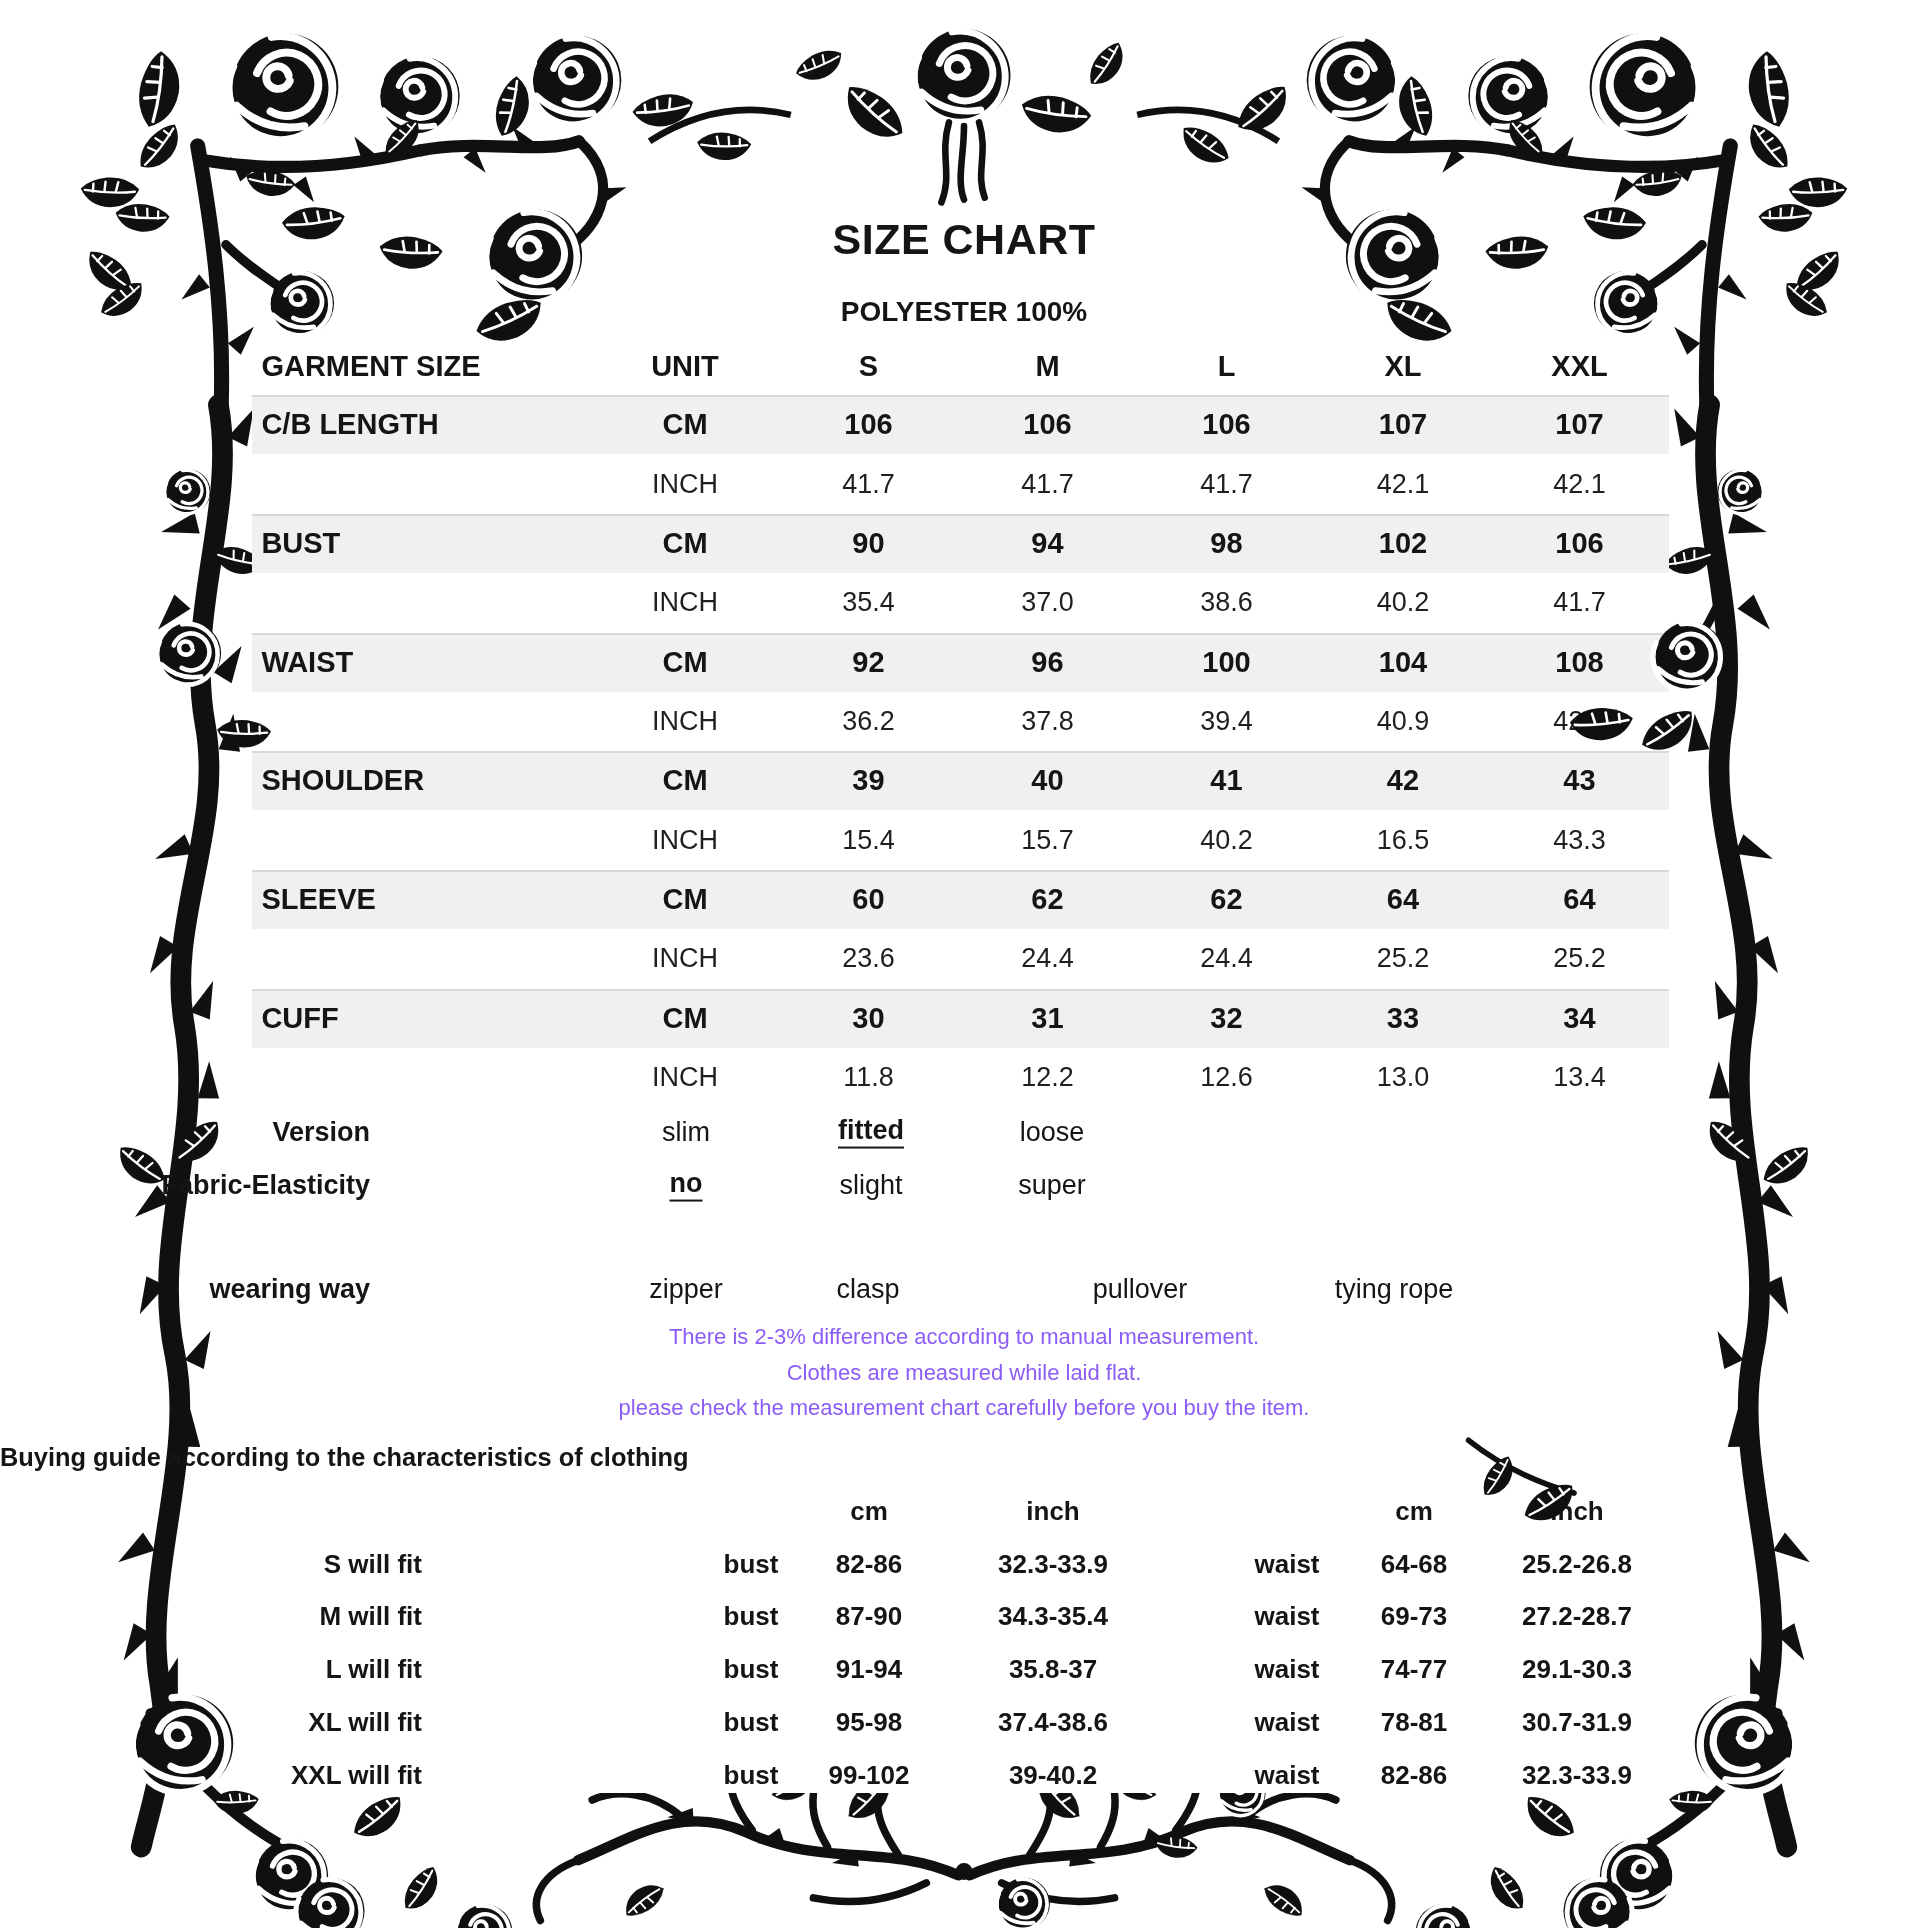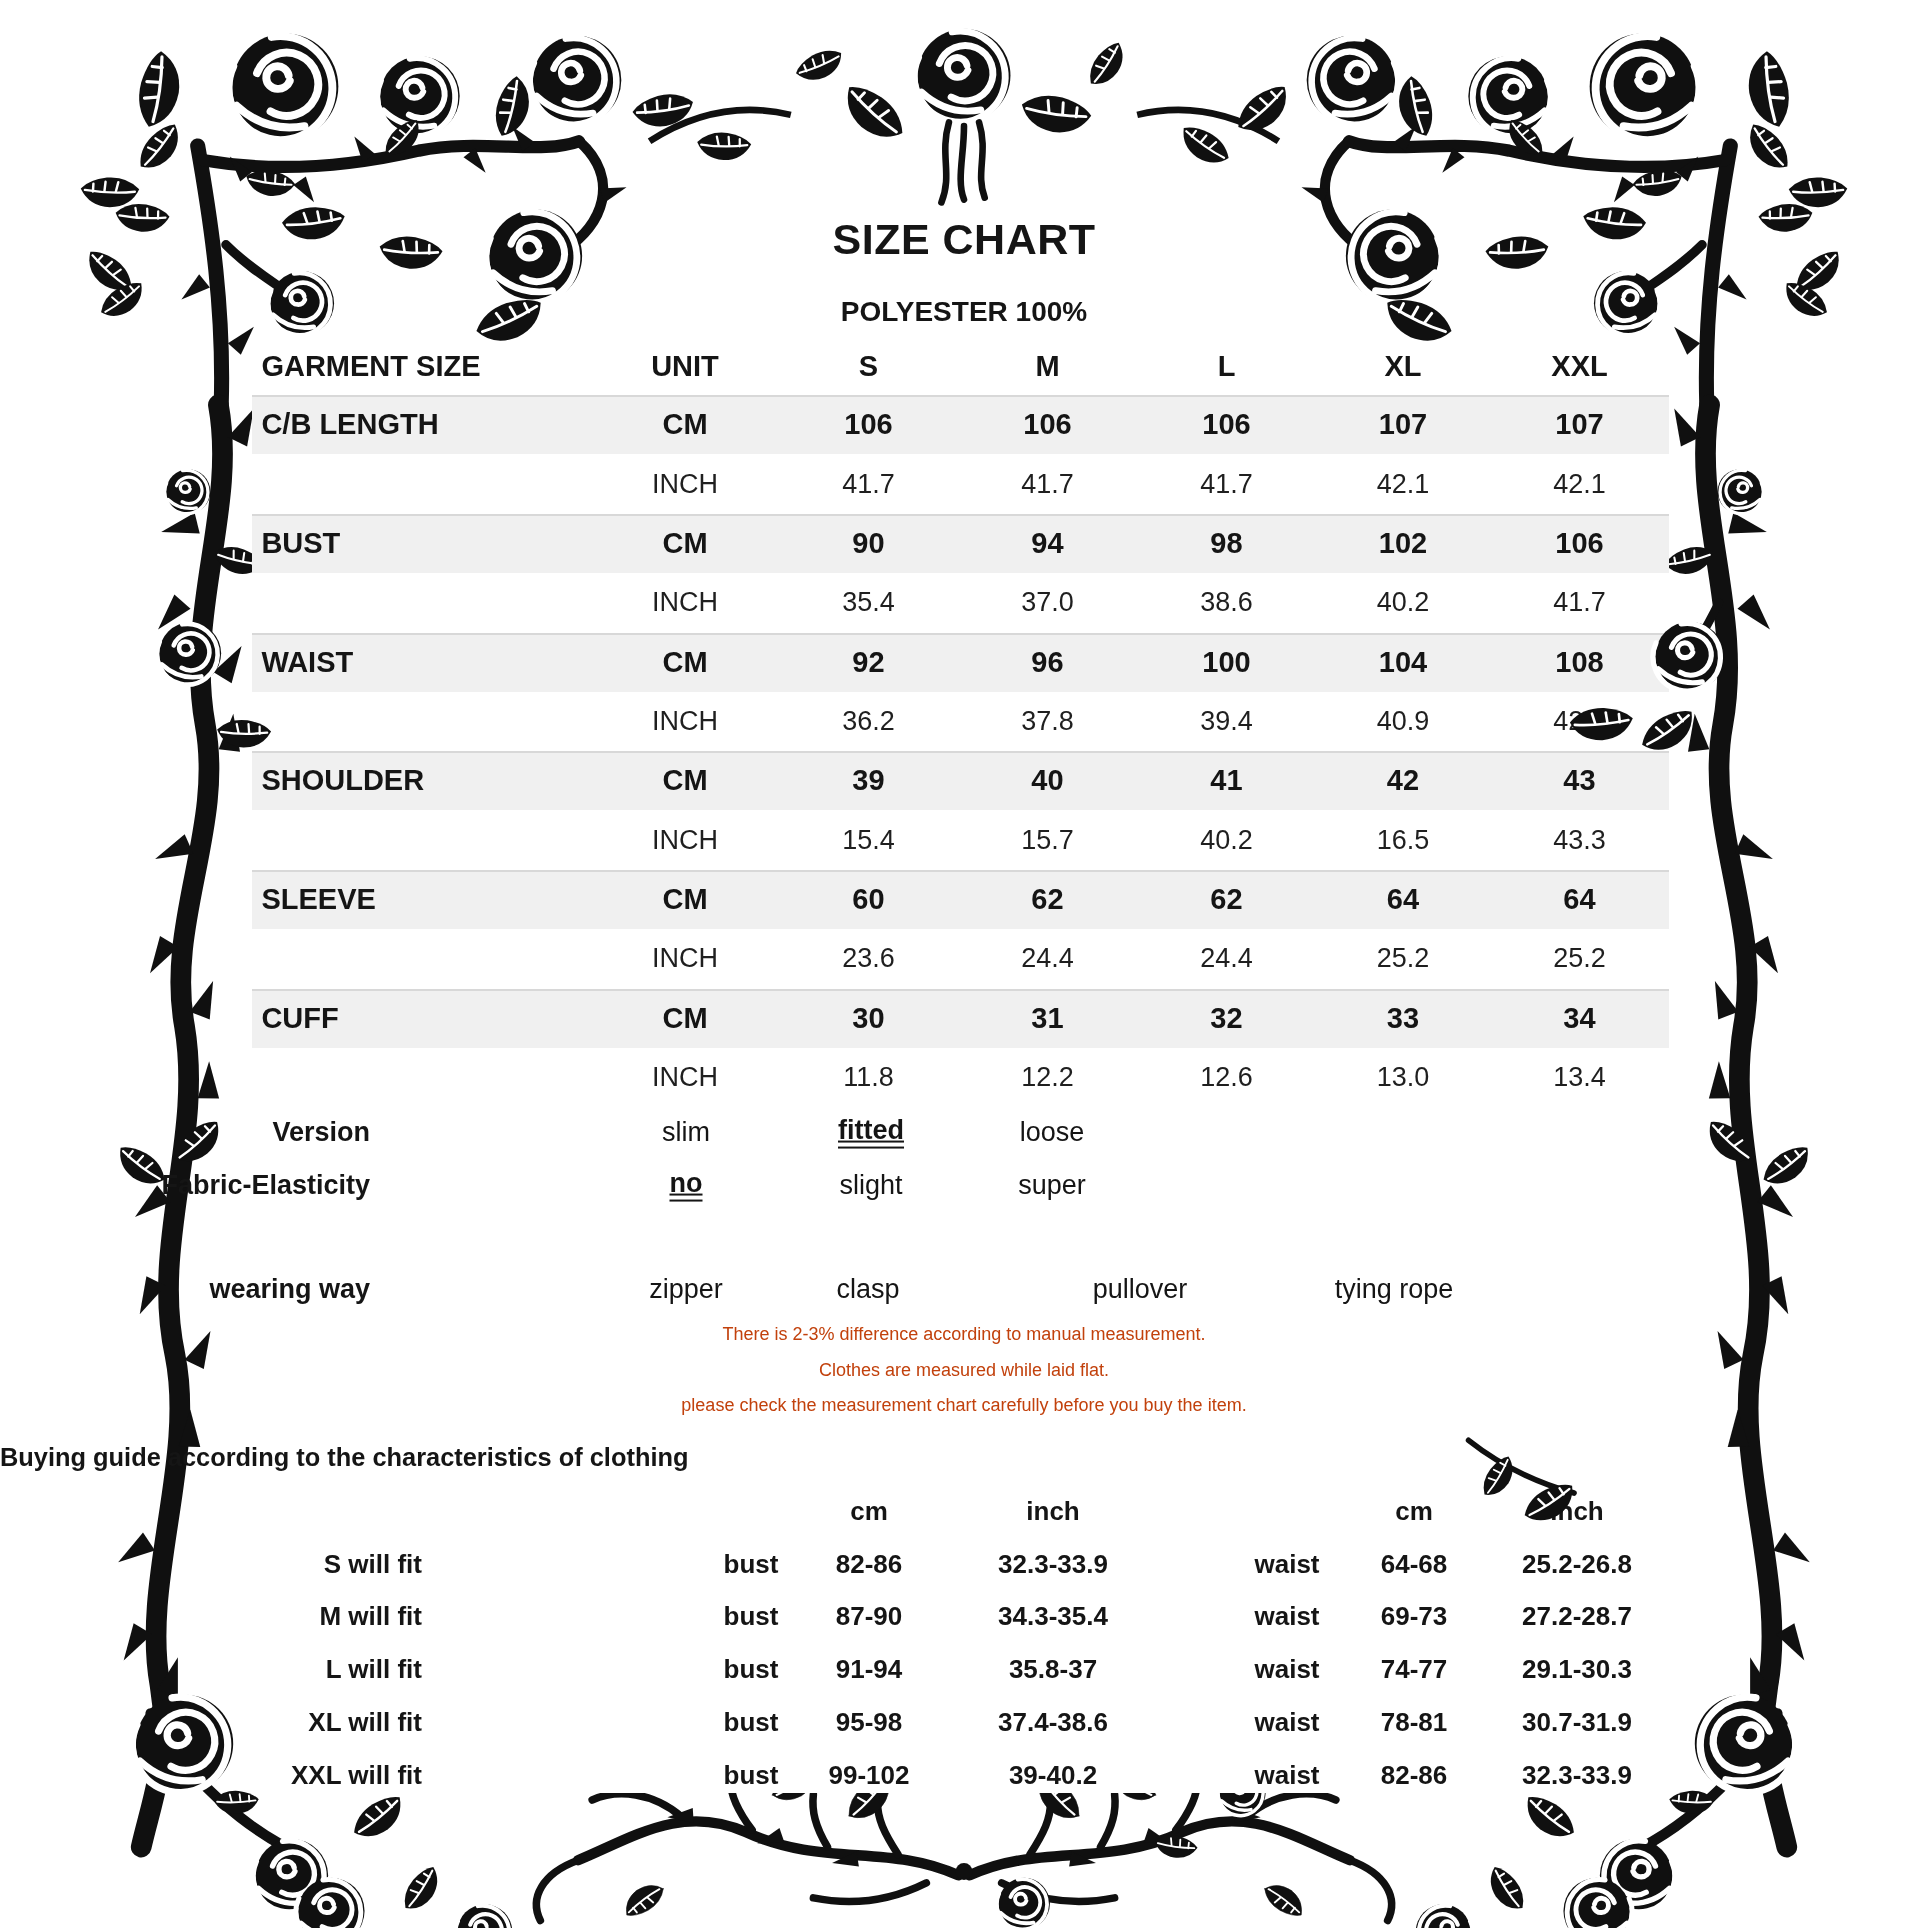--- a/index.html
+++ b/index.html
@@ -25,23 +25,23 @@
   .t-row .label{text-align:left;font-weight:bold;padding-left:9.4px;white-space:nowrap;}
   .band{background:#f0f0f0;box-shadow:inset 0 1.9px 0 #d8d8d8;}
   .cm{font-weight:bold;}
   .inch{font-weight:normal;font-size:27px;color:#1f1f1f;}
   .header-row{font-weight:bold;}
 
   .attr-row{position:absolute;left:0;width:1700px;height:53px;font-size:27px;}
   .attr-label{position:absolute;right:1330px;top:50%;transform:translateY(-50%);
               font-weight:bold;white-space:nowrap;}
   .attr-val{position:absolute;top:50%;transform:translate(-50%,-50%);white-space:nowrap;}
-  .emph{font-weight:bold;border-bottom:2.8px solid #151515;padding-bottom:1.9px;text-decoration:underline;}
-
-  .note{position:absolute;left:0;width:100%;text-align:center;font-size:18px;color:#c2410c;}
+  .emph{font-weight:bold;border-bottom:2.8px solid #151515;padding-bottom:1.9px;}
+
+  .note{position:absolute;left:0;width:100%;text-align:center;font-size:22px;color:#8b5cf6;}
   .bg-title{position:absolute;left:0;width:100%;text-align:left;font-size:25.4px;font-weight:bold;}
   .bg-backdrop{position:absolute;left:254px;top:1529px;width:1412px;height:264px;background:#ffffff;}
   .bg-head{position:absolute;transform:translate(-50%,-50%);font-weight:bold;font-size:26px;}
   .bg-row{position:absolute;left:0;width:1752px;height:53px;font-size:26px;font-weight:bold;}
   .bg-cell{position:absolute;top:50%;transform:translate(-50%,-50%);white-space:nowrap;}
   .bg-size{position:absolute;right:1330px;top:50%;transform:translateY(-50%);white-space:nowrap;}
 </style>
 </head>
 <body>
 

